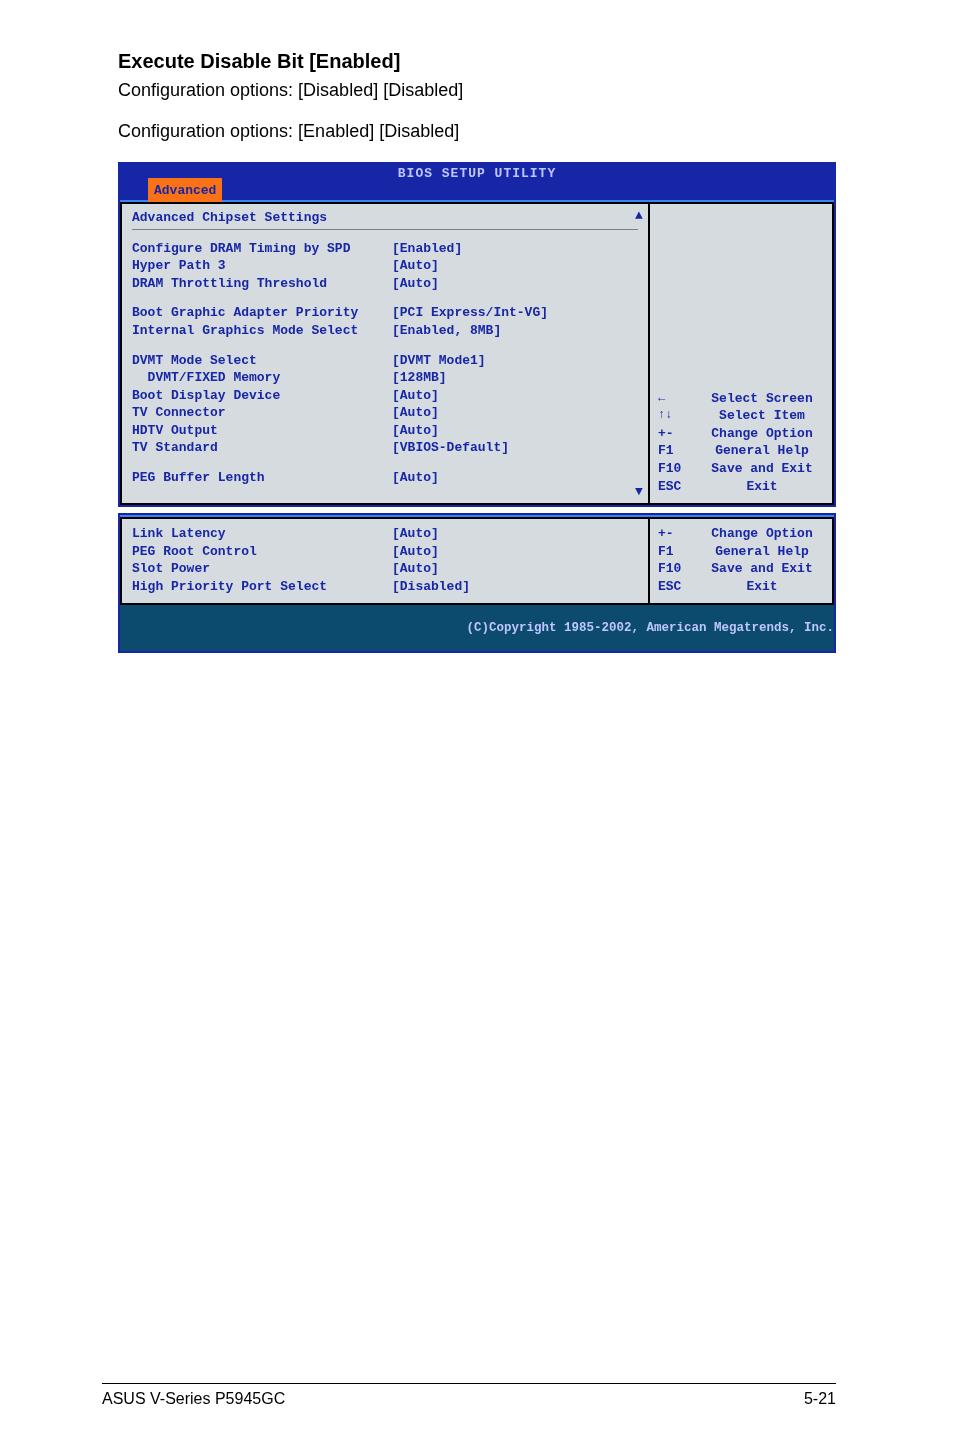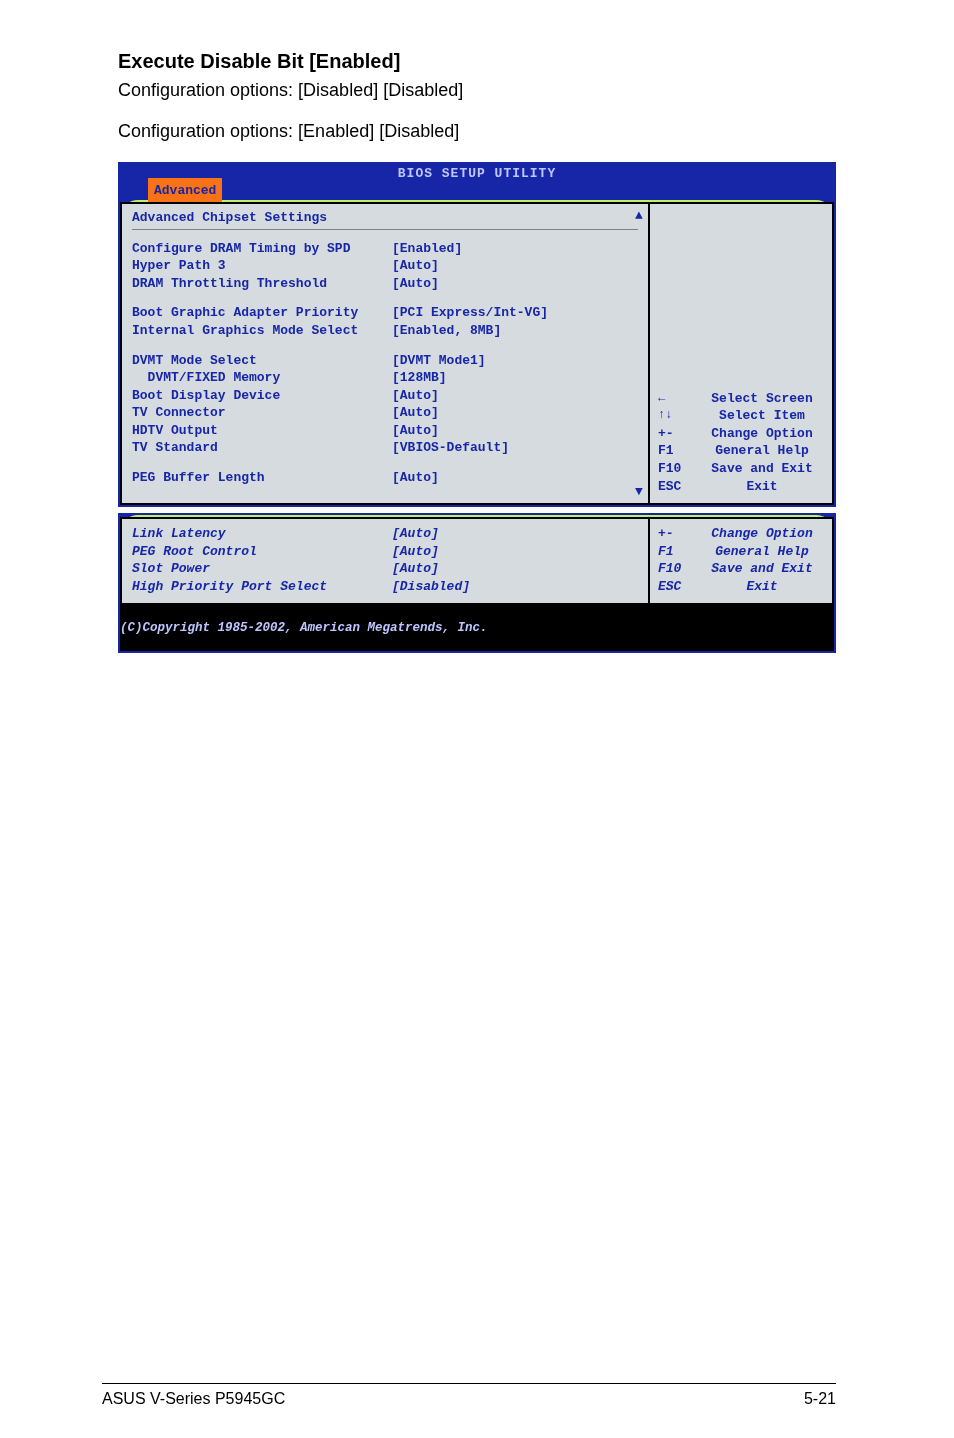--- a/index.html
+++ b/index.html
@@ -61,22 +61,21 @@
       padding: 2px 0 2px 28px;
     }
     .tab-active {
       background: #f97316;
       color: #1626a6;
       padding: 5px 6px;
       font-weight: bold;
     }
     .bios-body {
       display: flex;
-      border-top: 2px solid #bef264;
-      border-radius: 18px;
+      border-top: 2px solid #3b82f6;
     }
     .bios-left, .bios-right {
       background: #d6dbe0;
       border: 2px solid #000;
     }
     .bios-left {
       flex: 1;
       padding: 6px 10px 8px 10px;
       position: relative;
     }
@@ -132,26 +131,25 @@
       width: 14px;
       display: flex;
       flex-direction: column;
       justify-content: space-between;
       align-items: center;
       color: #1626a6;
       font-weight: bold;
     }
     .bios-box-2 {
       margin-top: 6px;
-      font-style: italic;
     }
     .copyright {
-      background: #000000;
+      background: #0c4a6e;
       color: #bfc6ff;
-      text-align: left;
+      text-align: right;
       padding: 16px 0;
       font-weight: bold;
       font-size: 12.5px;
     }
     .right-pad {
       height: 180px;
     }
     .help-glyph {
       font-size: 12px;
     }

